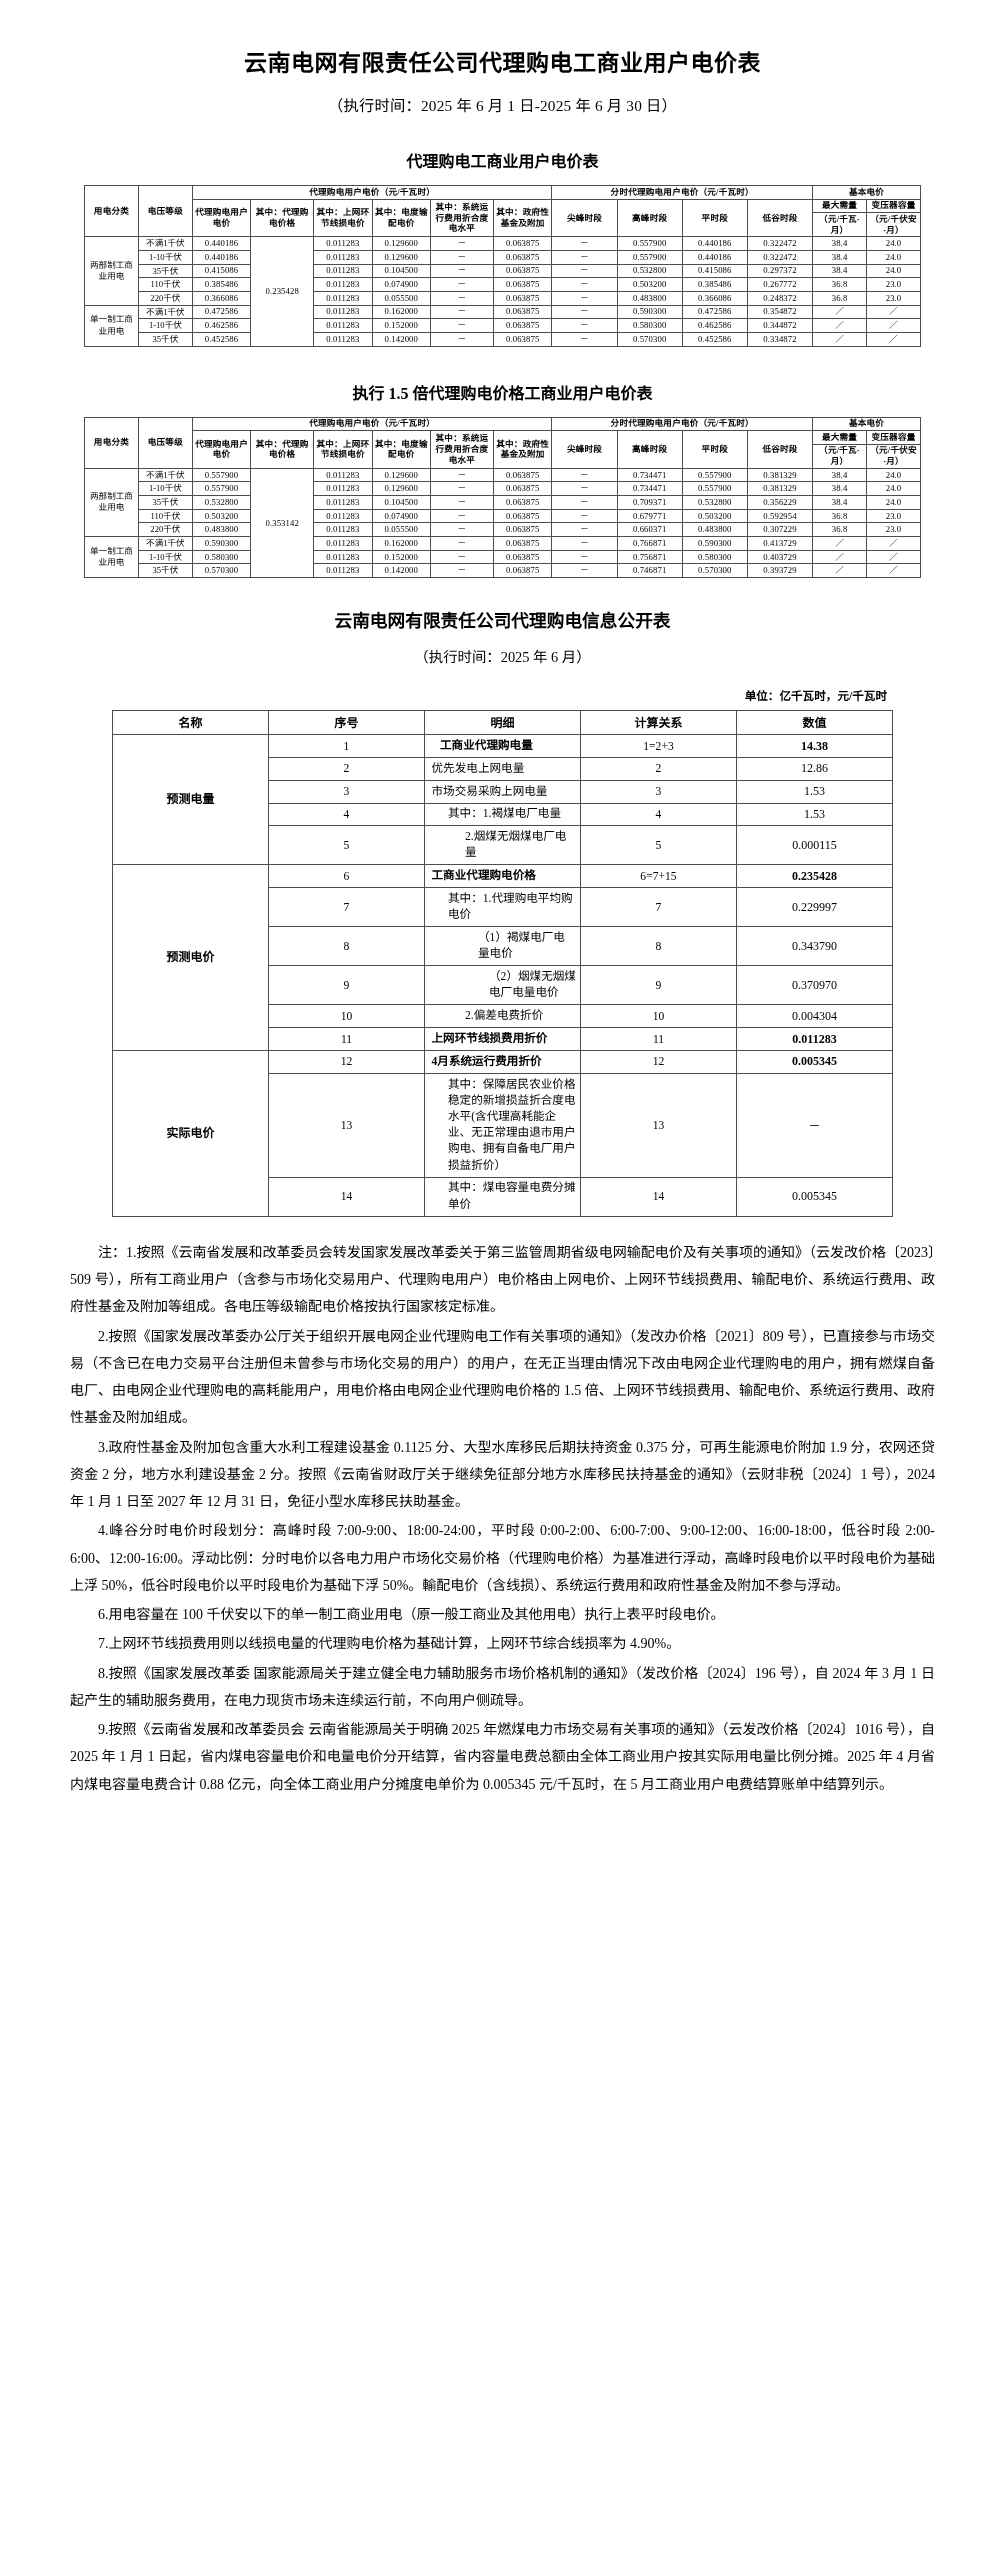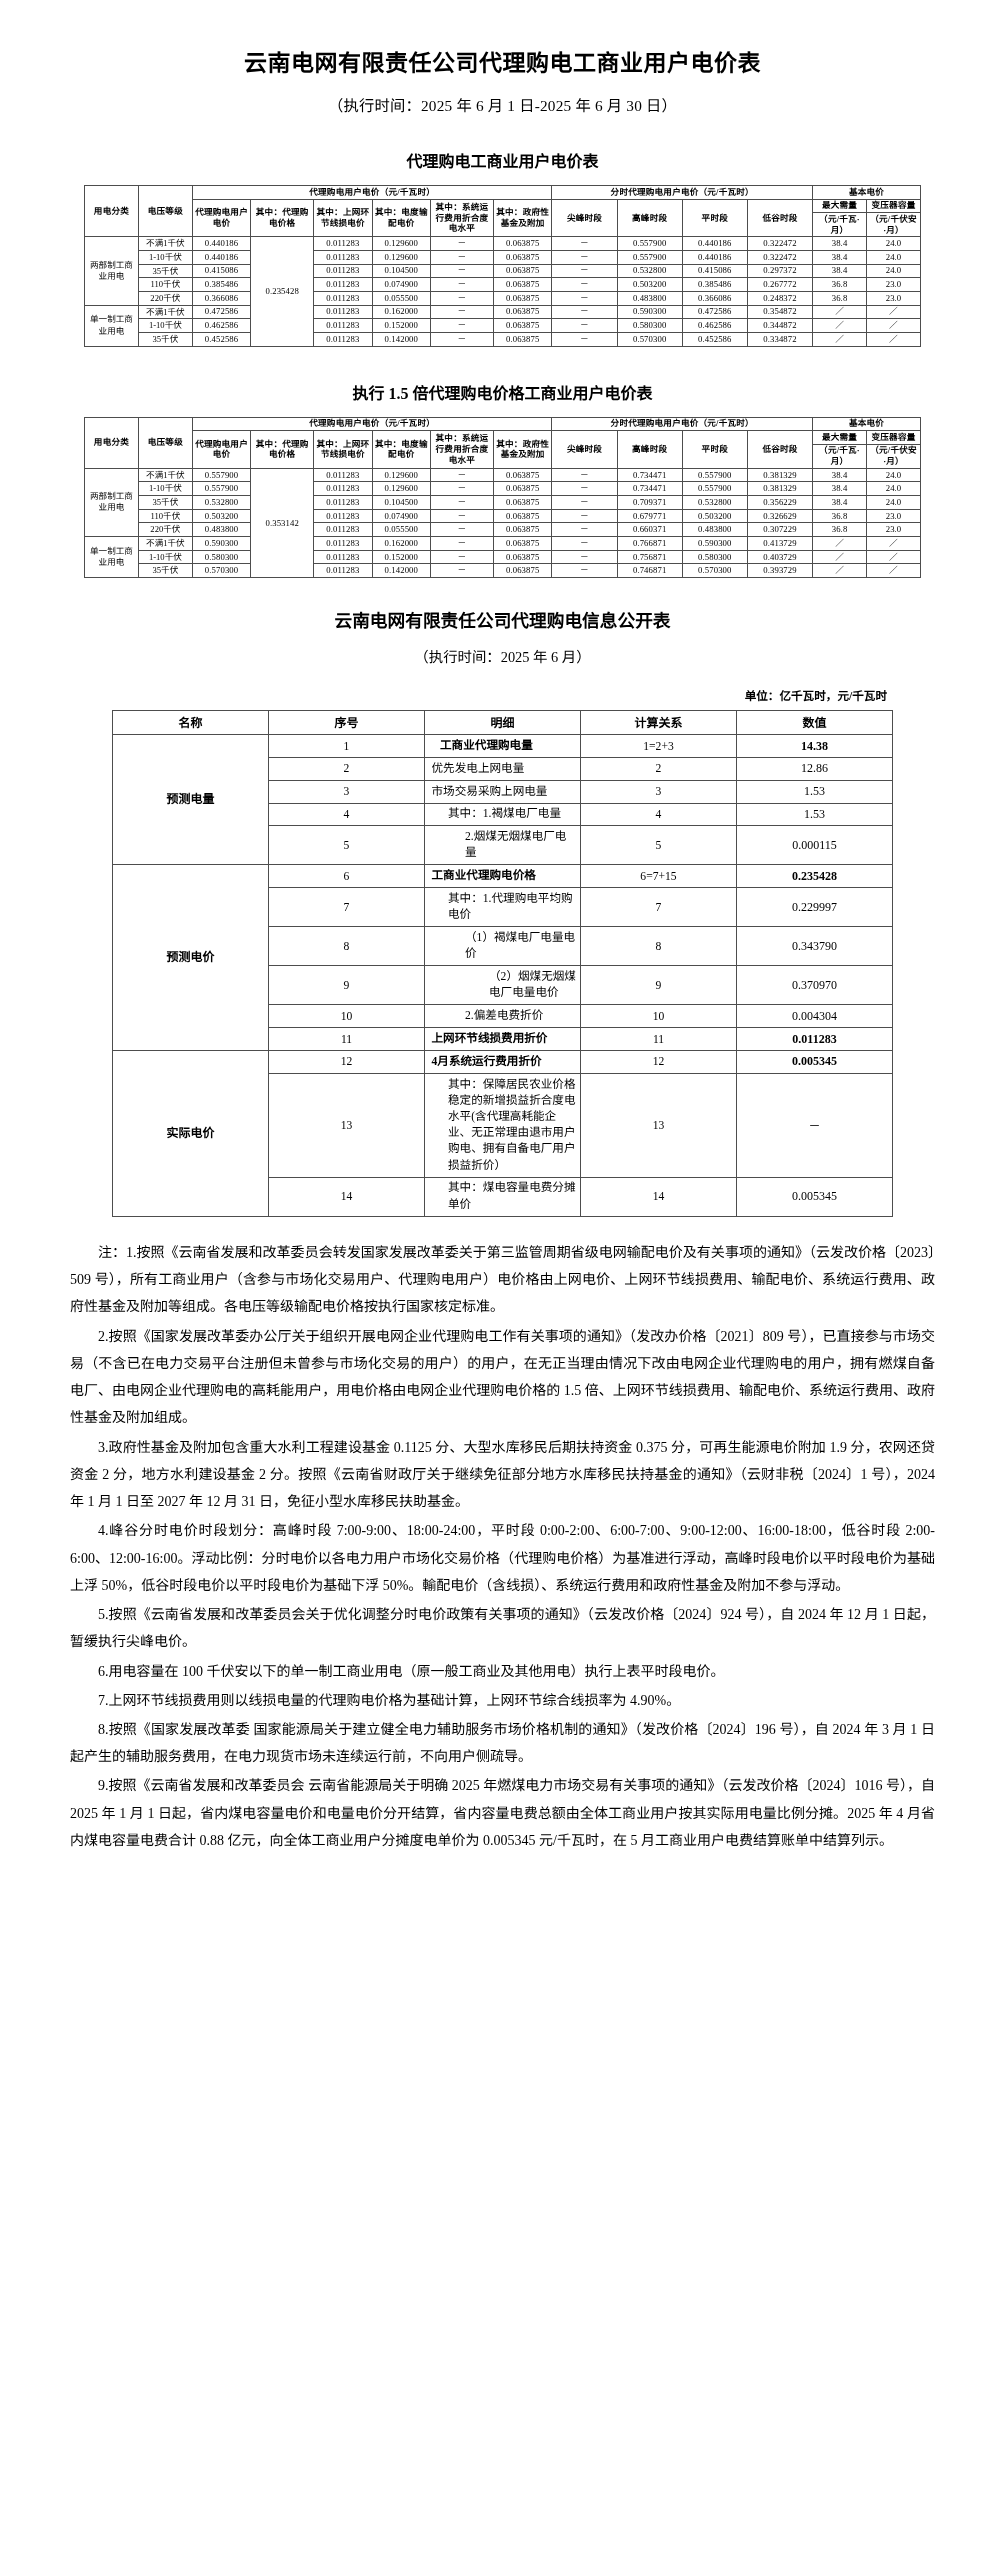--- a/index.html
+++ b/index.html
@@ -419,21 +419,21 @@
           <tr>
             <td class="vlevel">110千伏</td>
             <td class="num">0.503200</td>
             <td class="num">0.011283</td>
             <td class="num">0.074900</td>
             <td class="num">－</td>
             <td class="num">0.063875</td>
             <td class="num">－</td>
             <td class="num">0.679771</td>
             <td class="num">0.503200</td>
-            <td class="num">0.326629</td>
+            <td class="num">0.592954</td>
             <td class="num">36.8</td>
             <td class="num">23.0</td>
           </tr>
           <tr>
             <td class="vlevel">220千伏</td>
             <td class="num">0.483800</td>
             <td class="num">0.011283</td>
             <td class="num">0.055500</td>
             <td class="num">－</td>
             <td class="num">0.063875</td>
@@ -546,21 +546,21 @@
             <td class="val b">0.235428</td>
           </tr>
           <tr>
             <td class="idx">7</td>
             <td class="detail" style="padding-left: 23px;">其中：1.代理购电平均购电价</td>
             <td class="rel">7</td>
             <td class="val">0.229997</td>
           </tr>
           <tr>
             <td class="idx">8</td>
-            <td class="detail" style="padding-left: 40px;">（1）褐煤电厂电量电价</td>
+            <td class="detail" style="padding-left: 53px;">（1）褐煤电厂电量电价</td>
             <td class="rel">8</td>
             <td class="val">0.343790</td>
           </tr>
           <tr>
             <td class="idx">9</td>
             <td class="detail" style="padding-left: 64px;">（2）烟煤无烟煤电厂电量电价</td>
             <td class="rel">9</td>
             <td class="val">0.370970</td>
           </tr>
           <tr>
@@ -596,21 +596,20 @@
           </tr>
         </tbody>
     </table>
   </div>
 
   <div class="notes">
       <p>注：1.按照《云南省发展和改革委员会转发国家发展改革委关于第三监管周期省级电网输配电价及有关事项的通知》（云发改价格〔2023〕509 号），所有工商业用户（含参与市场化交易用户、代理购电用户）电价格由上网电价、上网环节线损费用、输配电价、系统运行费用、政府性基金及附加等组成。各电压等级输配电价格按执行国家核定标准。</p>
       <p>2.按照《国家发展改革委办公厅关于组织开展电网企业代理购电工作有关事项的通知》（发改办价格〔2021〕809 号），已直接参与市场交易（不含已在电力交易平台注册但未曾参与市场化交易的用户）的用户，在无正当理由情况下改由电网企业代理购电的用户，拥有燃煤自备电厂、由电网企业代理购电的高耗能用户，用电价格由电网企业代理购电价格的 1.5 倍、上网环节线损费用、输配电价、系统运行费用、政府性基金及附加组成。</p>
       <p>3.政府性基金及附加包含重大水利工程建设基金 0.1125 分、大型水库移民后期扶持资金 0.375 分，可再生能源电价附加 1.9 分，农网还贷资金 2 分，地方水利建设基金 2 分。按照《云南省财政厅关于继续免征部分地方水库移民扶持基金的通知》（云财非税〔2024〕1 号），2024 年 1 月 1 日至 2027 年 12 月 31 日，免征小型水库移民扶助基金。</p>
       <p>4.峰谷分时电价时段划分：高峰时段 7:00-9:00、18:00-24:00，平时段 0:00-2:00、6:00-7:00、9:00-12:00、16:00-18:00，低谷时段 2:00-6:00、12:00-16:00。浮动比例：分时电价以各电力用户市场化交易价格（代理购电价格）为基准进行浮动，高峰时段电价以平时段电价为基础上浮 50%，低谷时段电价以平时段电价为基础下浮 50%。輸配电价（含线损）、系统运行费用和政府性基金及附加不参与浮动。</p>
-      <p>5.按照《云南省发展和改革委员会关于优化调整分时电价政策有关事项的通知》（云发改价格〔2024〕924 号），自 2024 年 12 月 1 日起，暂缓执行尖峰电价。</p>
       <p>6.用电容量在 100 千伏安以下的单一制工商业用电（原一般工商业及其他用电）执行上表平时段电价。</p>
       <p>7.上网环节线损费用则以线损电量的代理购电价格为基础计算，上网环节综合线损率为 4.90%。</p>
       <p>8.按照《国家发展改革委 国家能源局关于建立健全电力辅助服务市场价格机制的通知》（发改价格〔2024〕196 号），自 2024 年 3 月 1 日起产生的辅助服务费用，在电力现货市场未连续运行前，不向用户侧疏导。</p>
       <p>9.按照《云南省发展和改革委员会 云南省能源局关于明确 2025 年燃煤电力市场交易有关事项的通知》（云发改价格〔2024〕1016 号），自 2025 年 1 月 1 日起，省内煤电容量电价和电量电价分开结算，省内容量电费总额由全体工商业用户按其实际用电量比例分摊。2025 年 4 月省内煤电容量电费合计 0.88 亿元，向全体工商业用户分摊度电单价为 0.005345 元/千瓦时，在 5 月工商业用户电费结算账单中结算列示。</p>
     </div>
 
 </div>
 
 
 </body></html>

